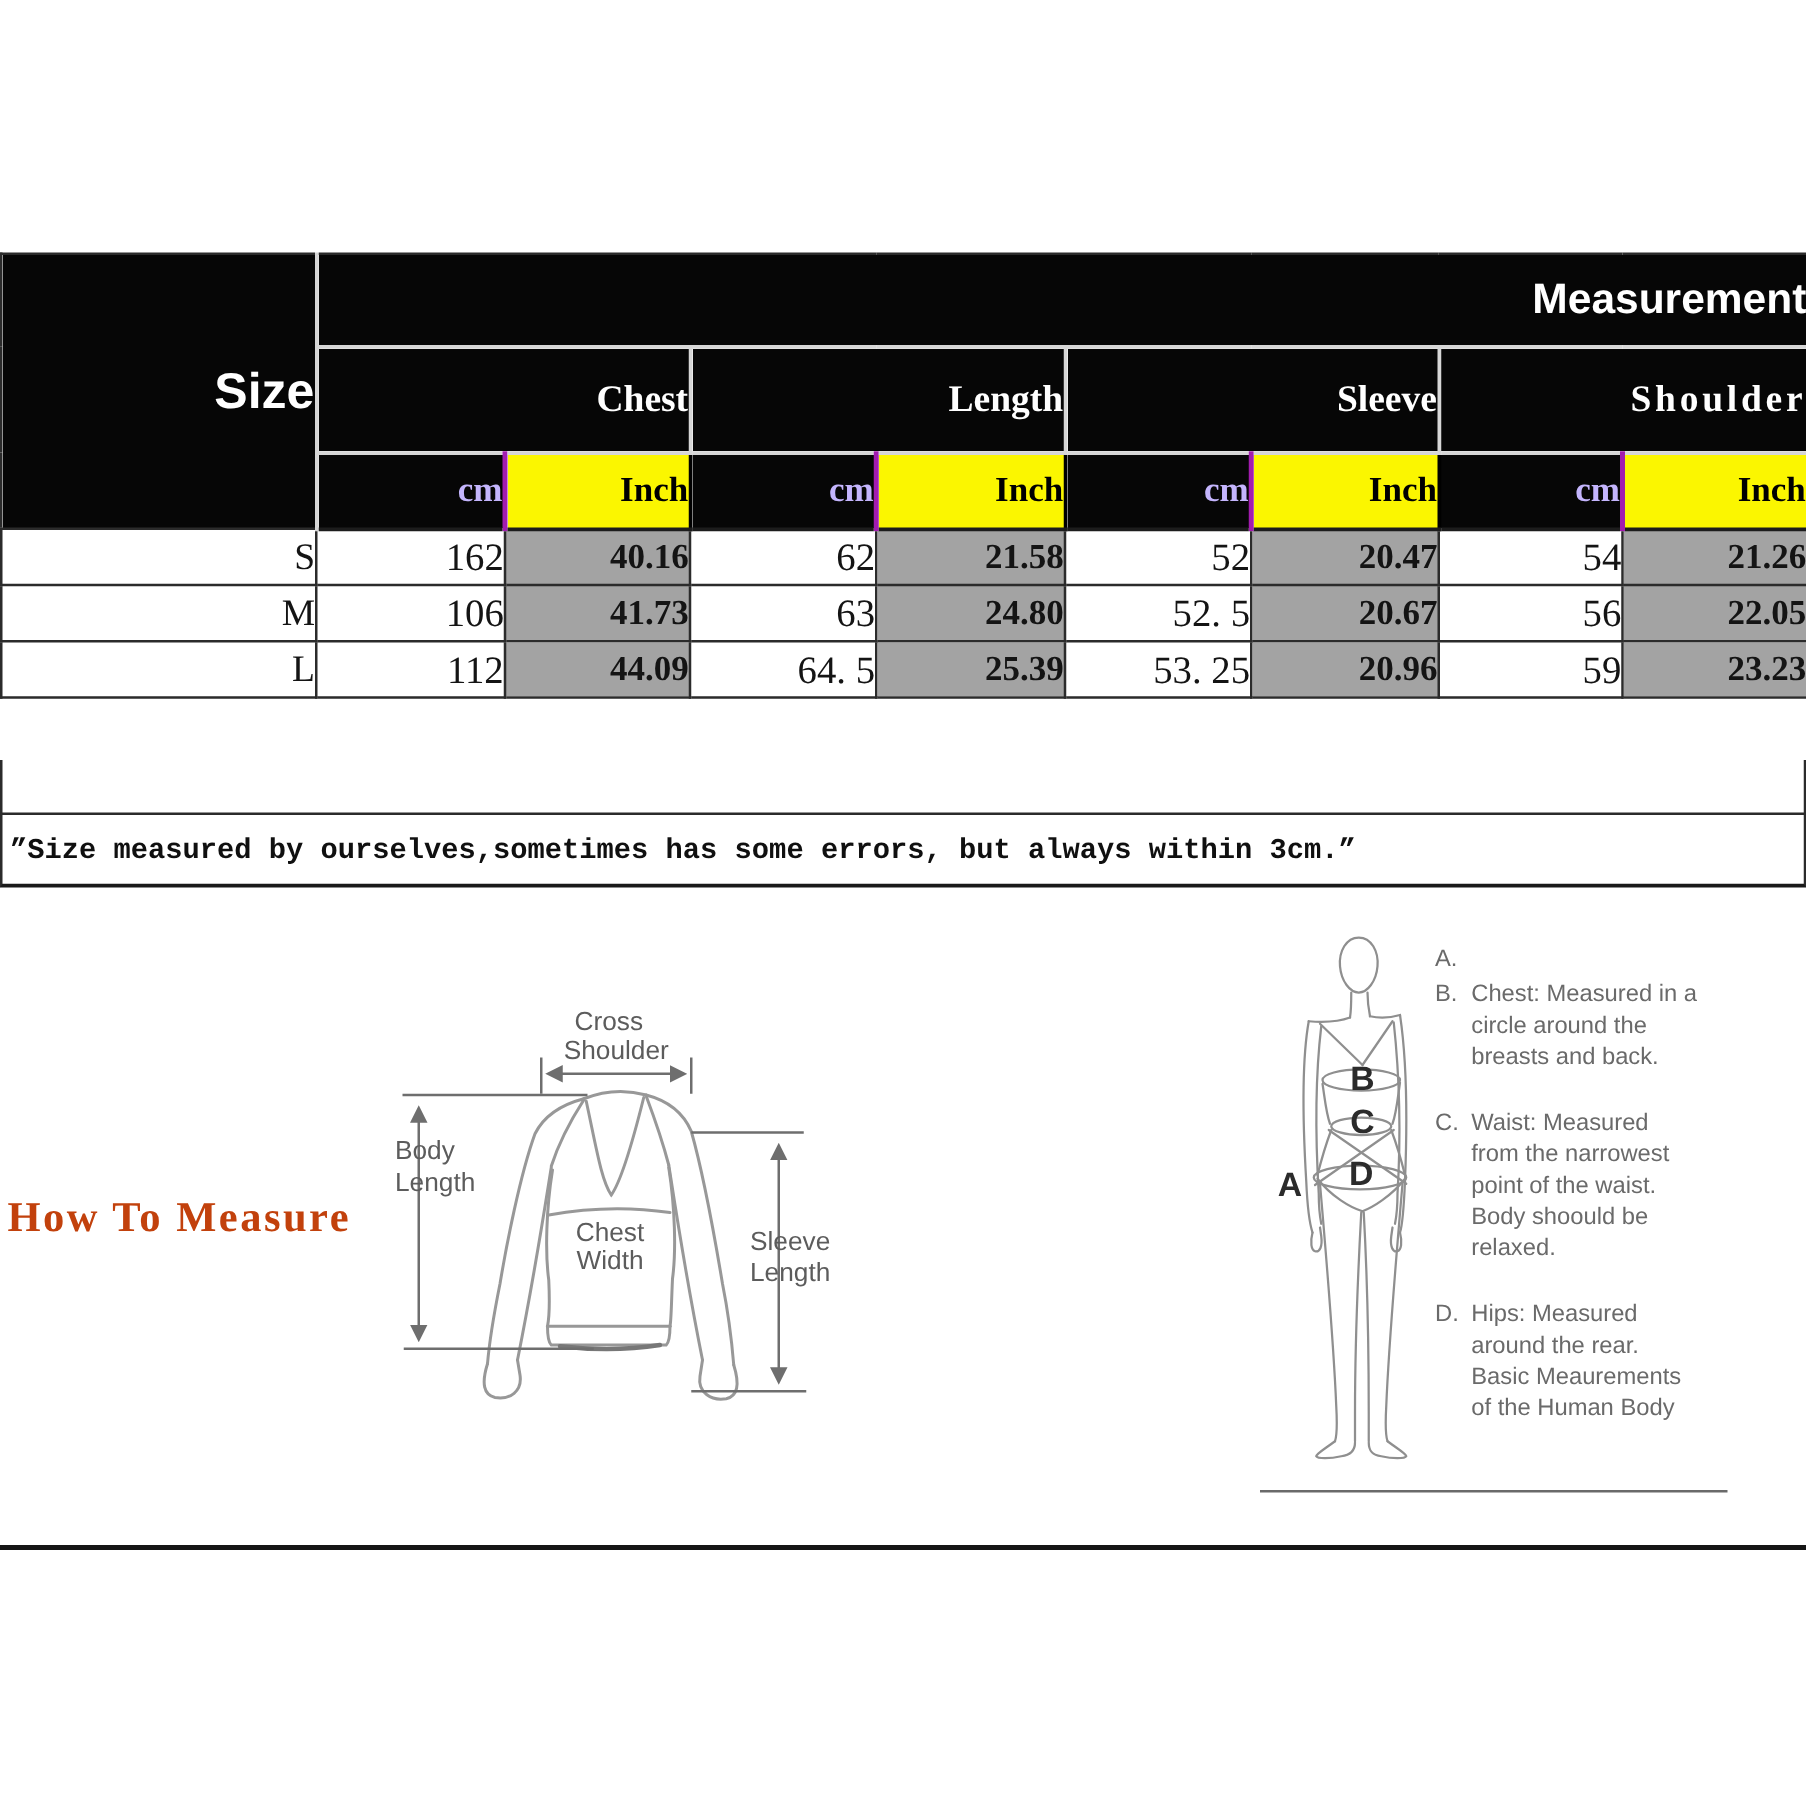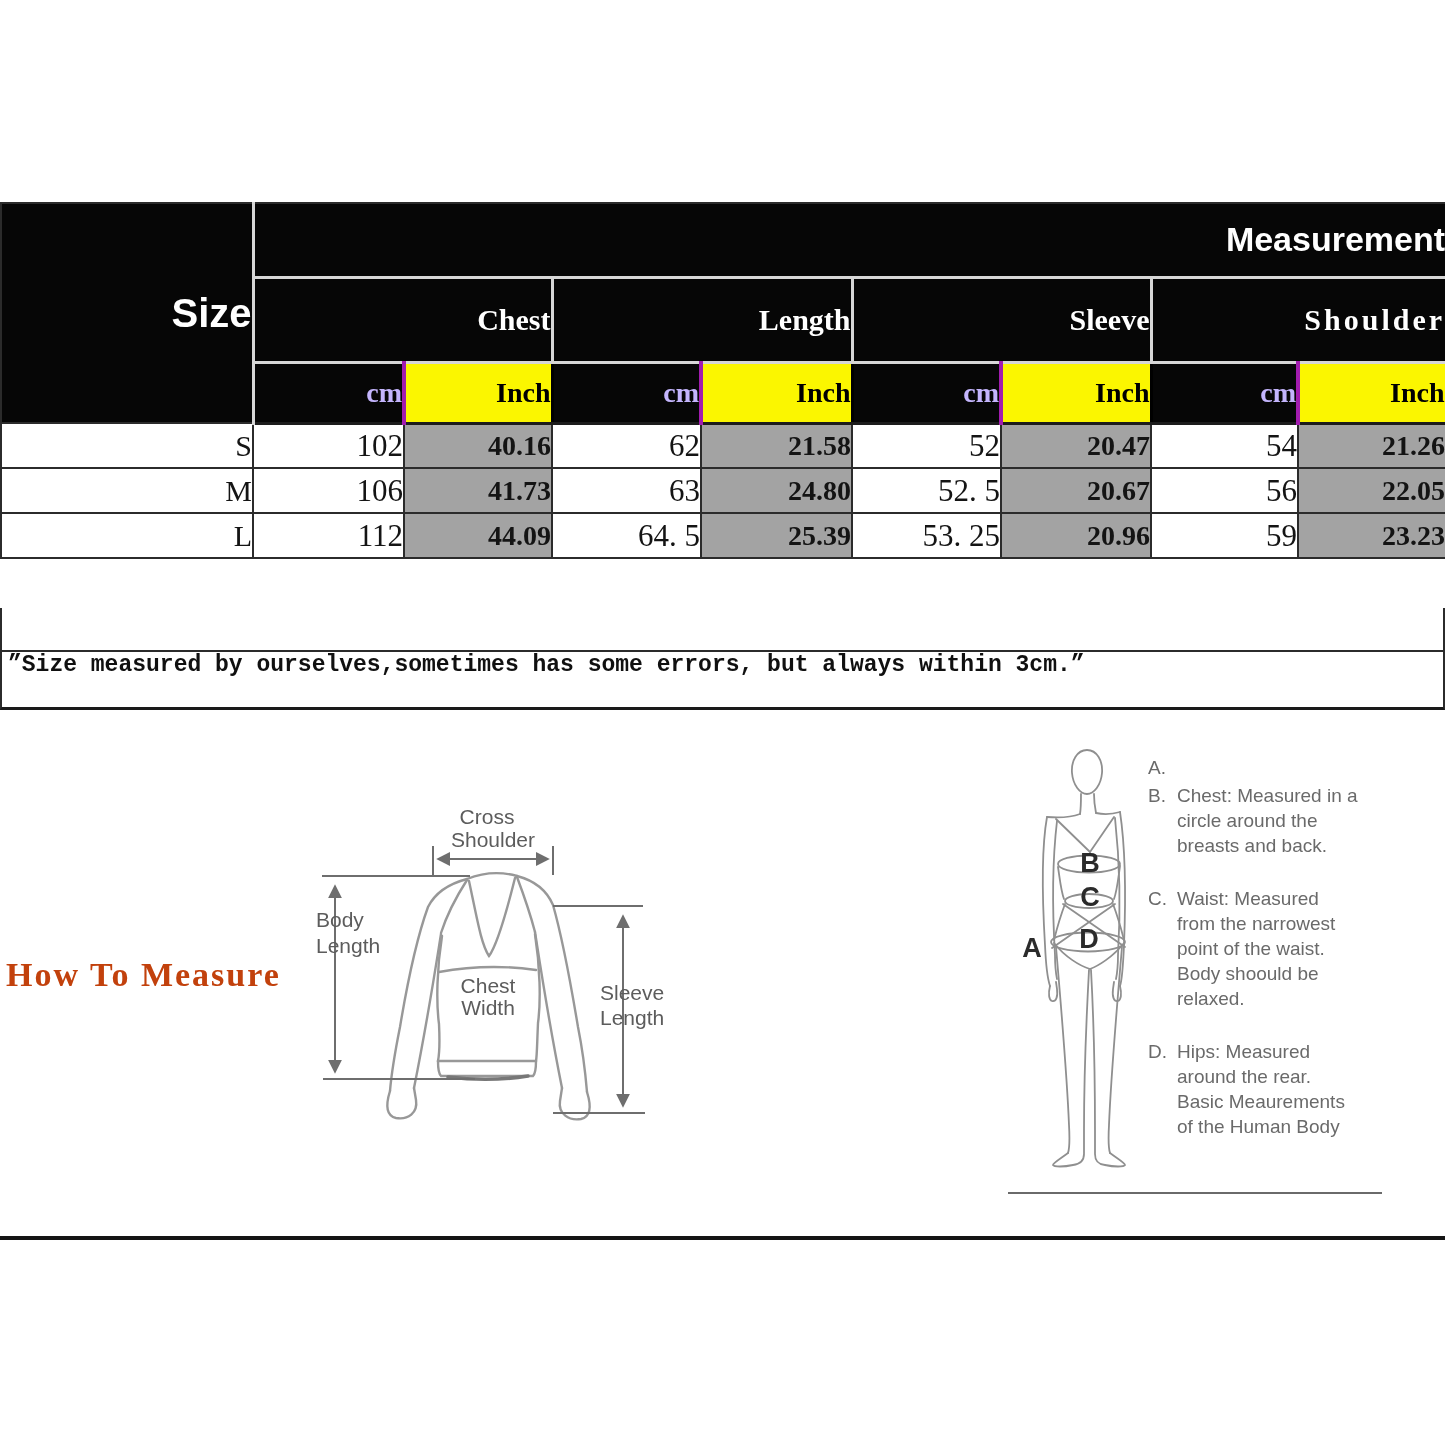--- a/index.html
+++ b/index.html
@@ -30,21 +30,21 @@
 
   
   .weight-row{position:absolute;top:558px;left:0;width:1445px;height:50px;box-sizing:border-box;
               border-left:2px solid #2b2b2b;border-right:2px solid #2b2b2b;border-bottom:2px solid #2b2b2b;
               display:flex;align-items:center;justify-content:center;background:#fff;}
   .weight-text{font-family:"Liberation Mono",monospace;font-weight:bold;font-size:27px;white-space:pre;color:#101010;}
   .empty-row{position:absolute;top:608px;left:0;width:1445px;height:44px;box-sizing:border-box;
              border-left:2px solid #2b2b2b;border-right:2px solid #2b2b2b;border-bottom:2px solid #2b2b2b;background:#fff;}
   .note-row{position:absolute;top:652px;left:0;width:1445px;height:58px;box-sizing:border-box;
             border-left:2px solid #2b2b2b;border-right:2px solid #2b2b2b;border-bottom:3px solid #1a1a1a;
-            display:flex;align-items:flex-start;background:#fff;}
+            display:flex;align-items:center;background:#fff;}
   .note-text{font-family:"Liberation Mono",monospace;font-weight:bold;font-size:23px;
              padding-left:6px;white-space:pre;color:#101010;}
 
   
   .htm-title{position:absolute;left:6px;top:956px;font-family:"Liberation Serif",serif;
              font-weight:bold;font-size:34px;letter-spacing:2px;color:#c2410c;white-space:nowrap;}
   .garment-svg{position:absolute;left:290px;top:760px;}
   .figure-svg{position:absolute;left:980px;top:740px;}
   .diagram-label{font-family:"Liberation Sans",sans-serif;font-size:21px;fill:#5c5c5c;}
   .marker-letter{font-family:"Liberation Sans",sans-serif;font-weight:bold;font-size:27px;fill:#2b2b2b;}
@@ -91,21 +91,21 @@
       <td class="c-inch">Inch</td>
       <td class="c-cm">cm</td>
       <td class="c-inch">Inch</td>
       <td class="c-cm">cm</td>
       <td class="c-inch">Inch</td>
       <td class="c-cm">cm</td>
       <td class="c-inch">Inch</td>
     </tr>
     <tr class="rd">
       <td class="c-rowlabel">S</td>
-      <td class="c-vcm">102</td>
+      <td class="c-vcm">162</td>
       <td class="c-vin">40.16</td>
       <td class="c-vcm">62</td>
       <td class="c-vin">21.58</td>
       <td class="c-vcm">52</td>
       <td class="c-vin">20.47</td>
       <td class="c-vcm">54</td>
       <td class="c-vin">21.26</td>
     </tr>
     <tr class="rd">
       <td class="c-rowlabel">M</td>

